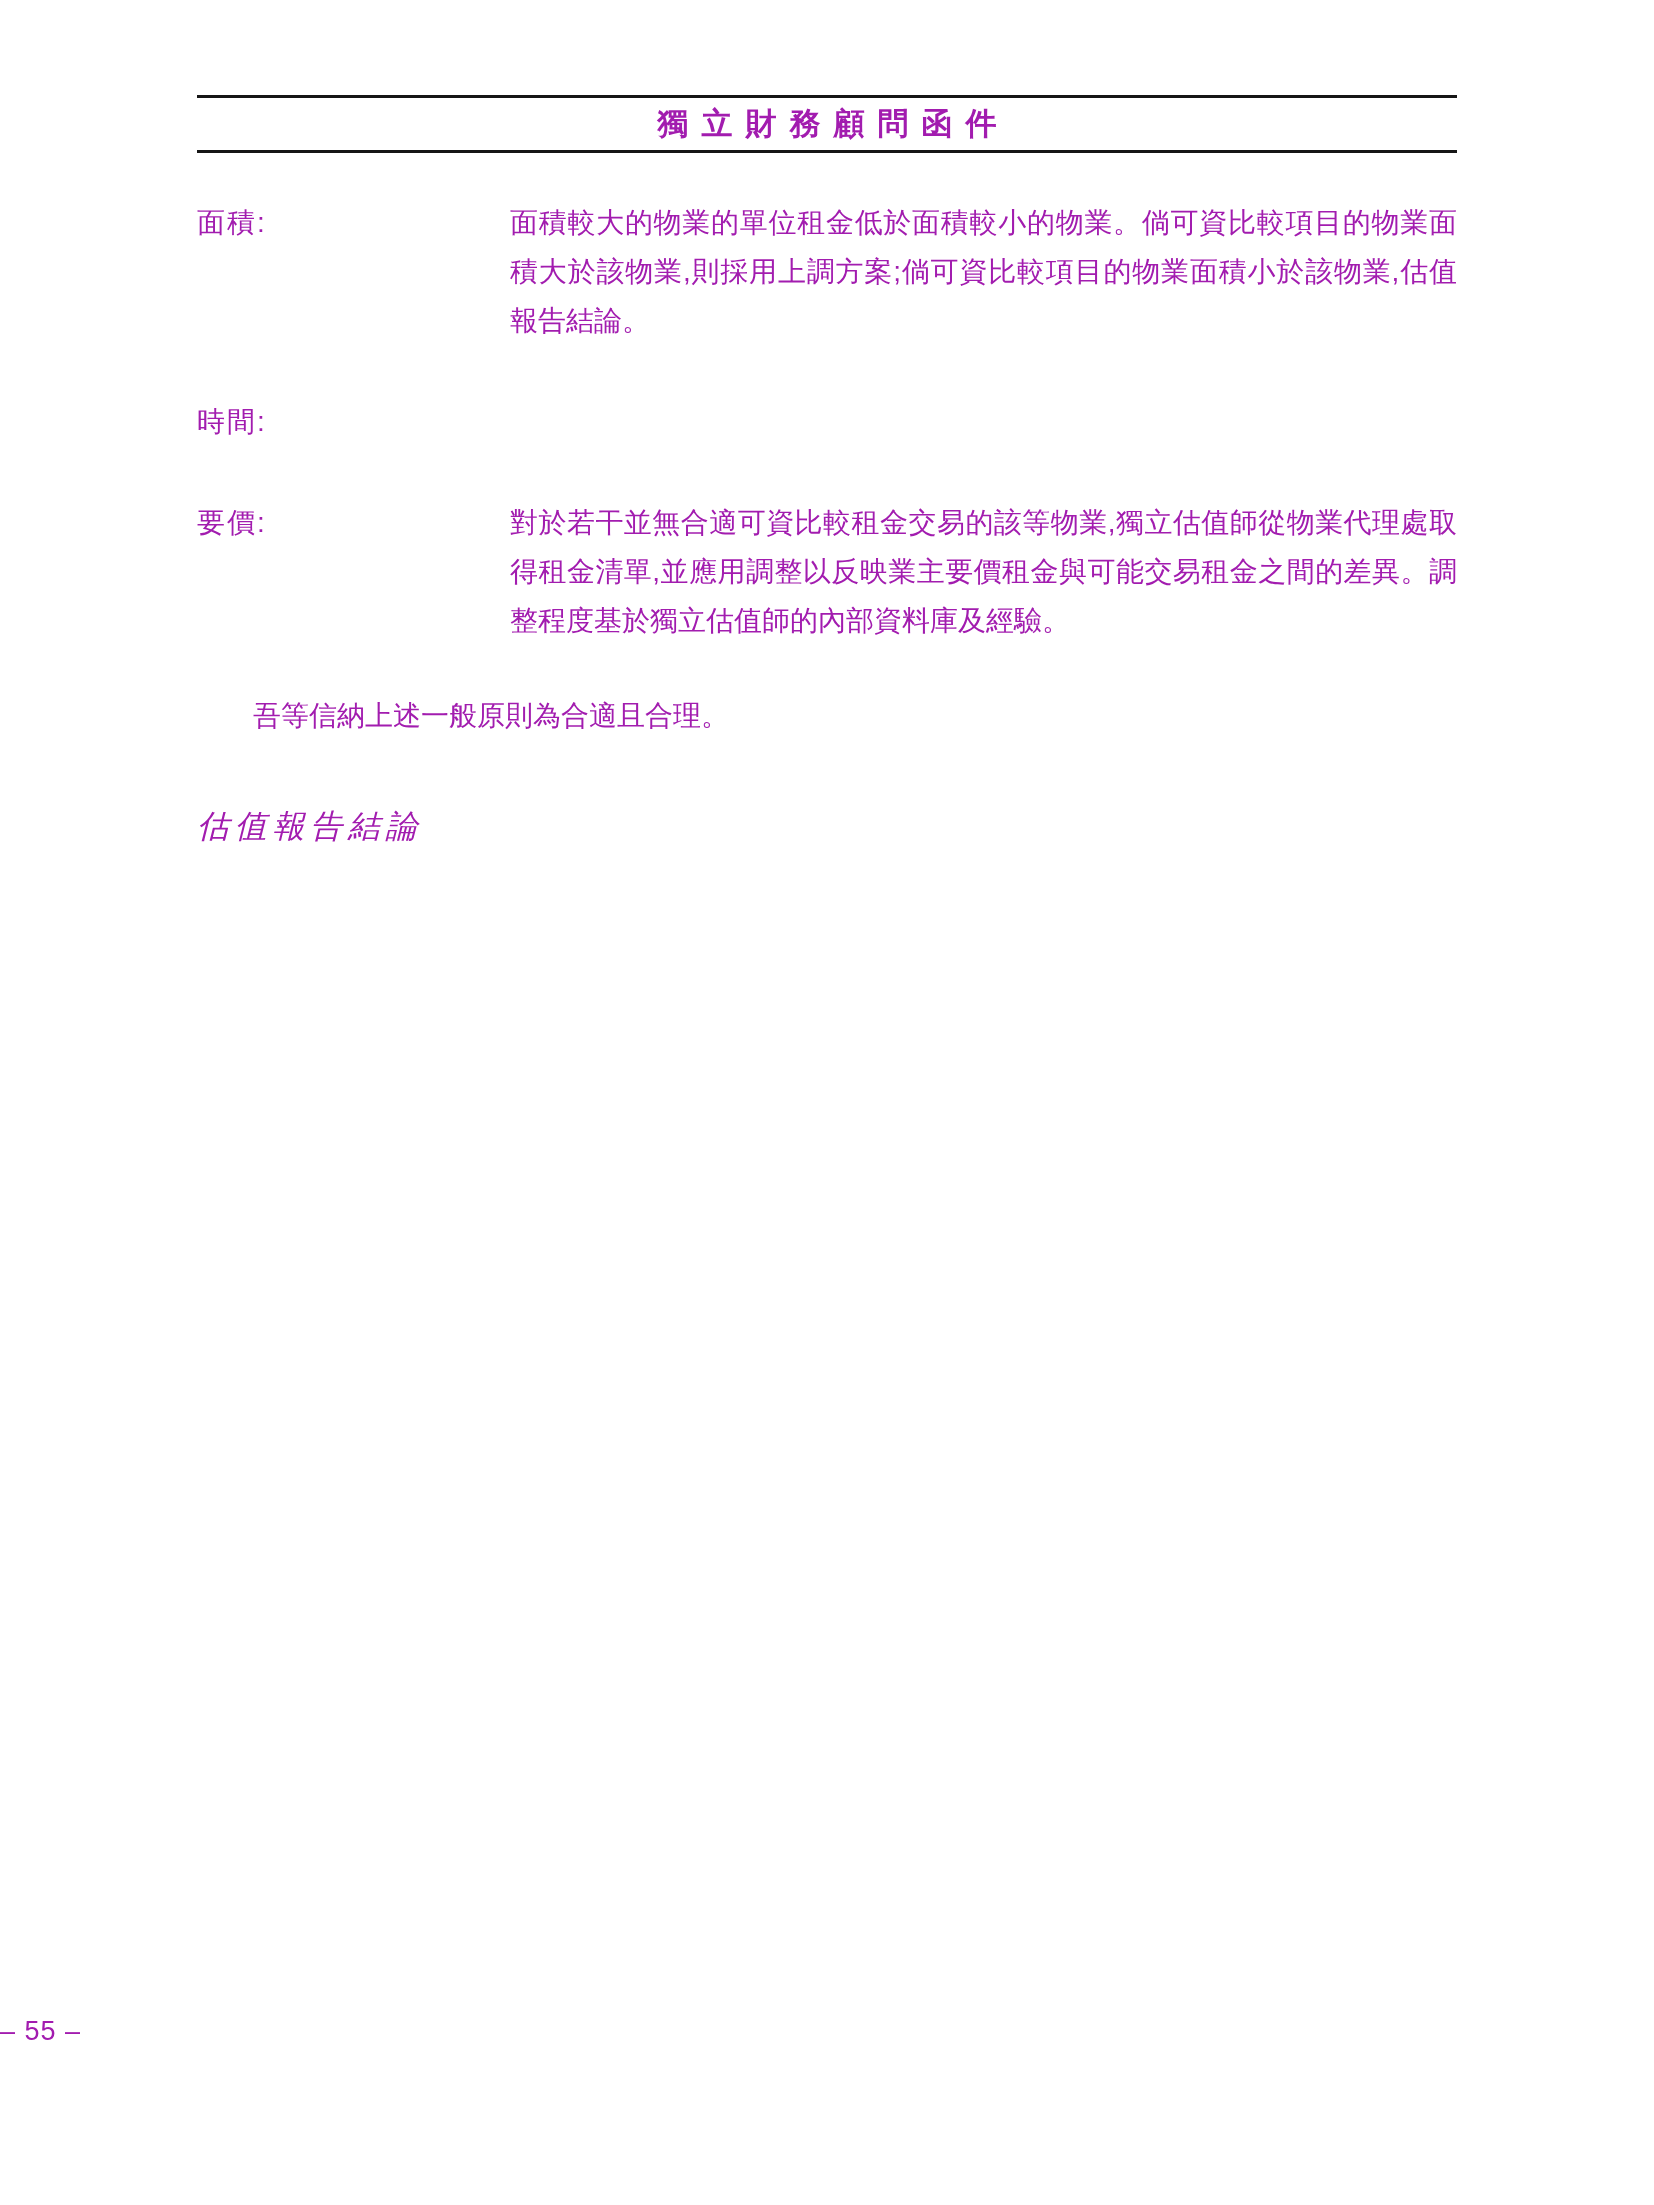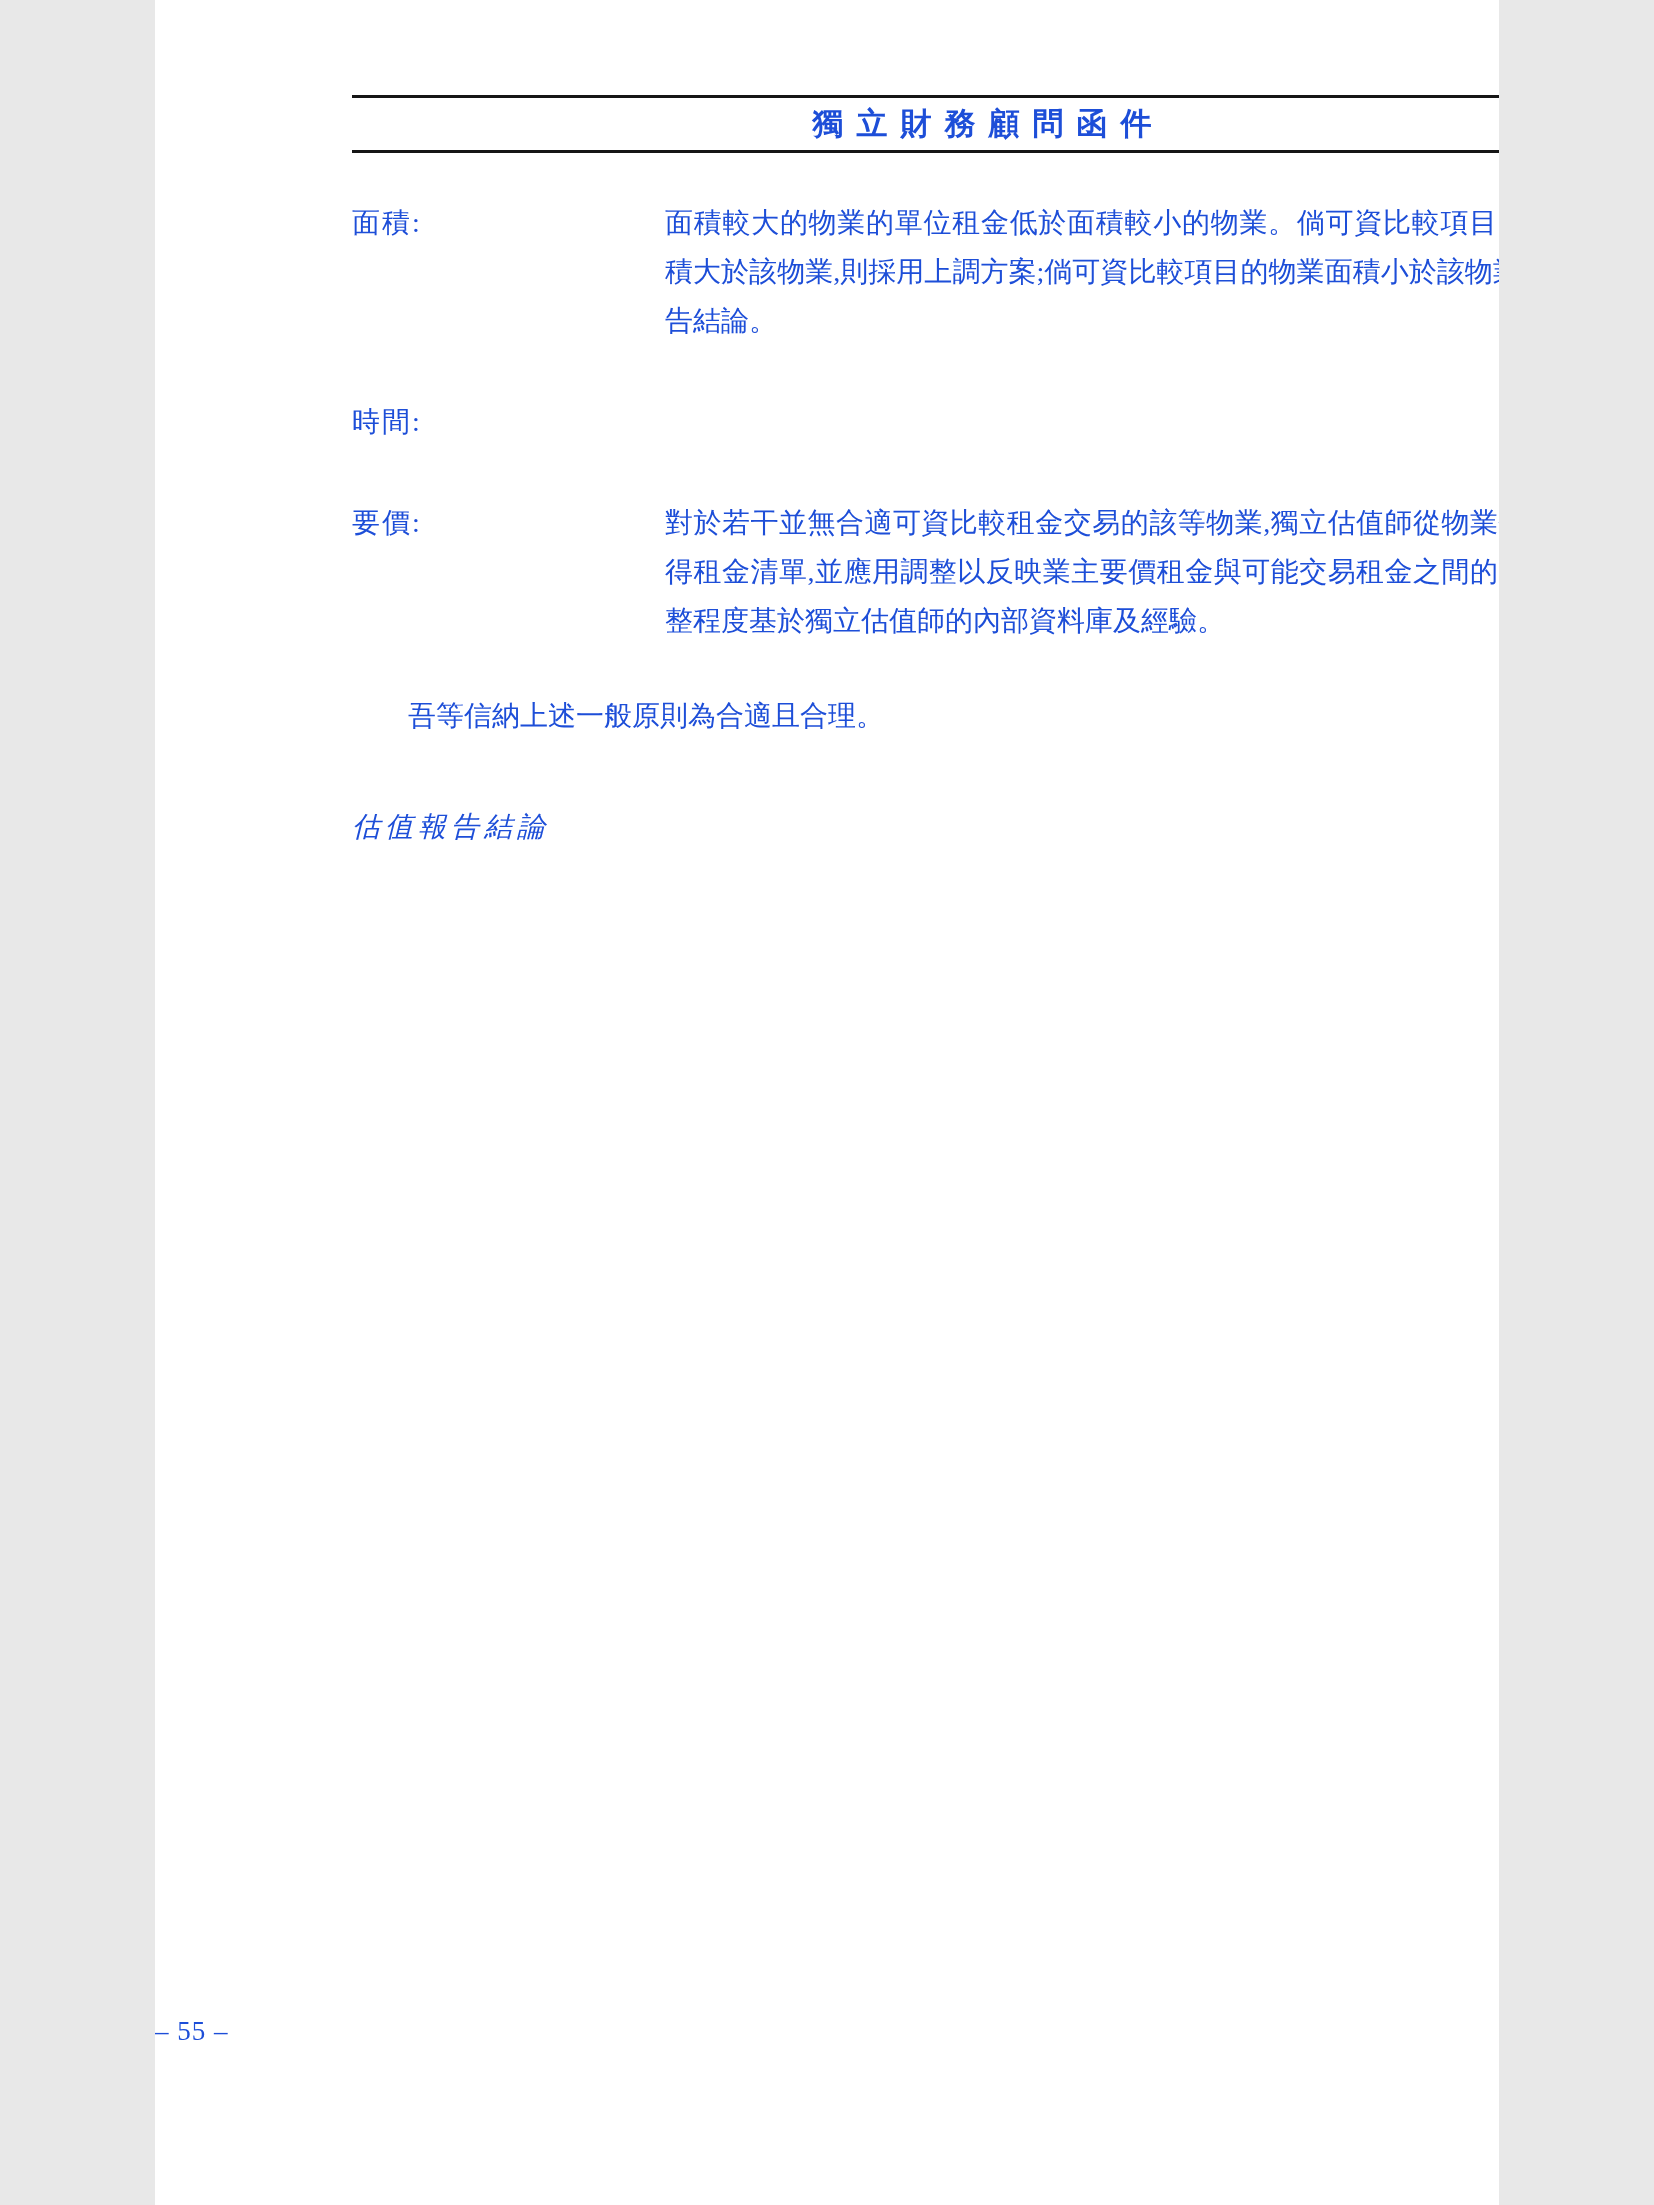--- a/index.html
+++ b/index.html
@@ -1,24 +1,24 @@
 <!DOCTYPE html>
 <html lang="zh-Hant"><head>
 <meta charset="utf-8">
 <style>
   * { margin: 0; padding: 0; box-sizing: border-box; }
   html, body { background: #e8e8e8; }
   .page {
     position: relative;
-    width: 1344px;
+    width: 1654px;
     height: 2205px;
     margin: 0 auto;
     background: #ffffff;
-    font-family: Liberation Serif, serif;
-    color: #1d4ed8;
+    font-family: Liberation Sans, sans-serif;
+    color: #a21caf;
     overflow: hidden;
   }
   .doc-header {
     position: absolute;
     top: 95px;
     left: 197px;
     width: 1260px;
   }
   .rule {
     height: 3px;
@@ -58,21 +58,21 @@
     text-justify: inter-character;
   }
   .para {
     margin-top: 46px;
     text-align: justify;
     text-justify: inter-character;
     text-indent: 2em;
   }
   .sub-heading {
     margin-top: 62px;
-    font-size: 28px;
+    font-size: 32px;
     font-weight: normal;
     font-style: italic;
     letter-spacing: 0.18em;
     line-height: 49px;
   }
   .page-footer {
     position: absolute;
     top: 2016px;
     left: 0;
     width: 100%;

